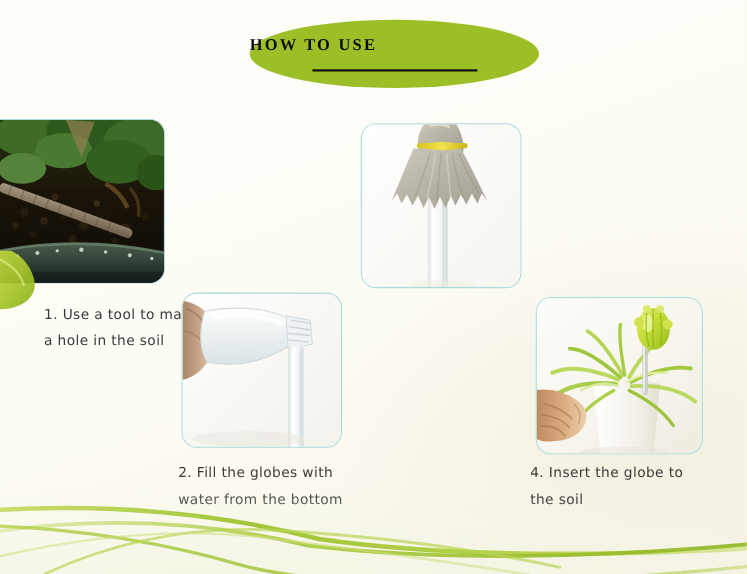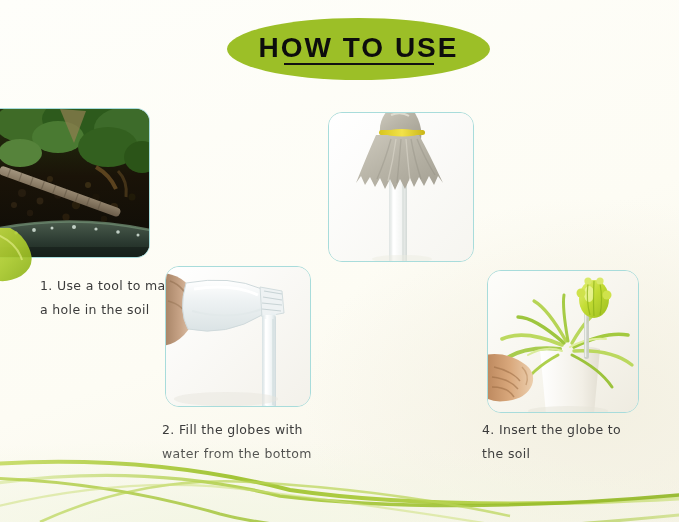--- a/index.html
+++ b/index.html
@@ -55,24 +55,24 @@
     position: absolute;
     inset: 0;
     background: #9cbf27;
     border-radius: 50%;
   }
   .title-text {
     position: absolute;
     left: 0;
     right: 0;
     top: 16px;
-    text-align: center;
-    font-family: Liberation Sans, sans-serif;
+    text-align: left;
+    font-family: Liberation Serif, serif;
     font-weight: 900;
-    font-size: 28px;
+    font-size: 15px;
     letter-spacing: 2.0px;
     color: #0d0d0d;
     line-height: 1;
   }
   .title-underline {
     position: absolute;
     left: 50%;
     transform: translateX(-50%);
     top: 45px;
     width: 150px;

